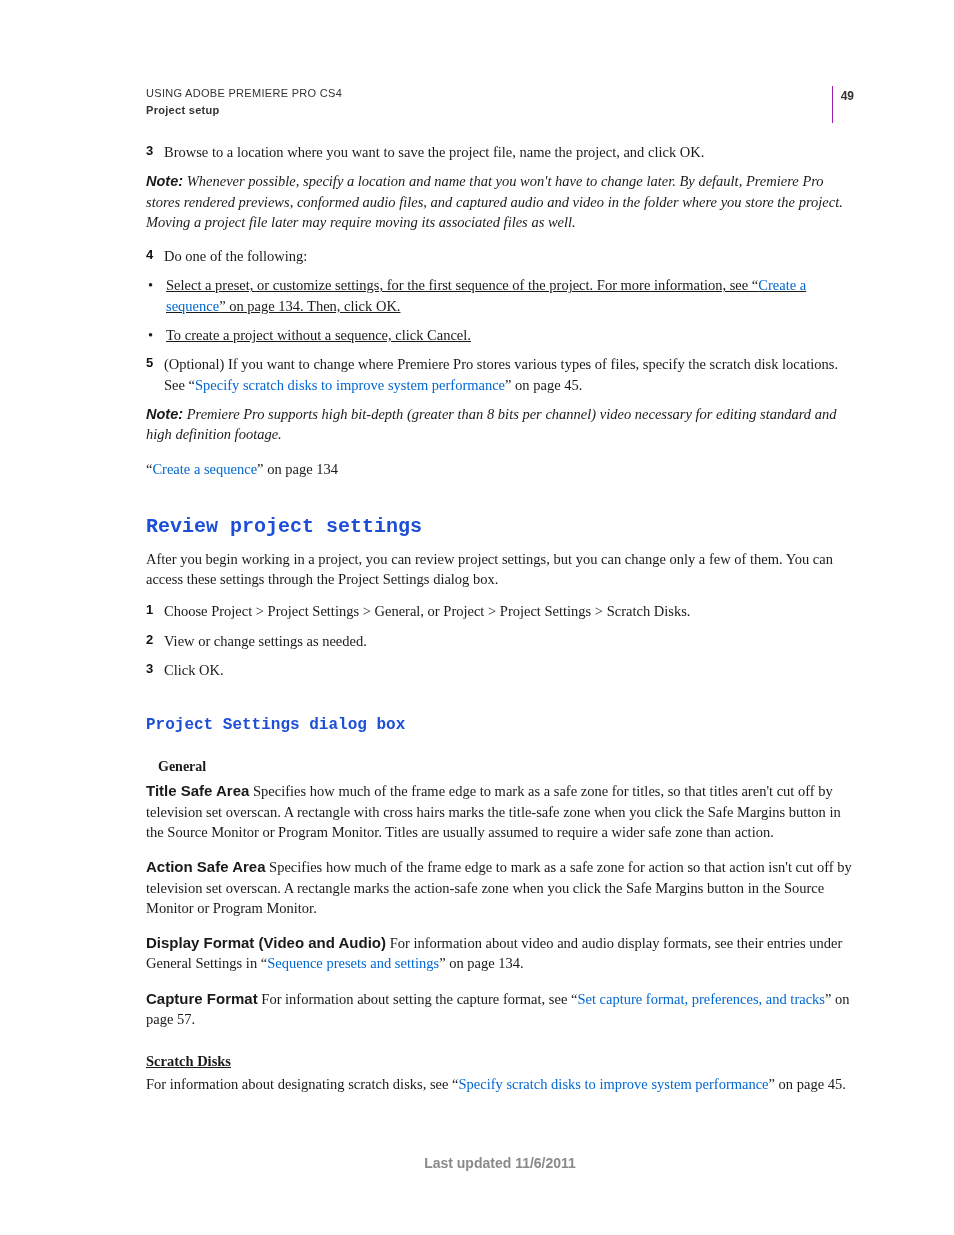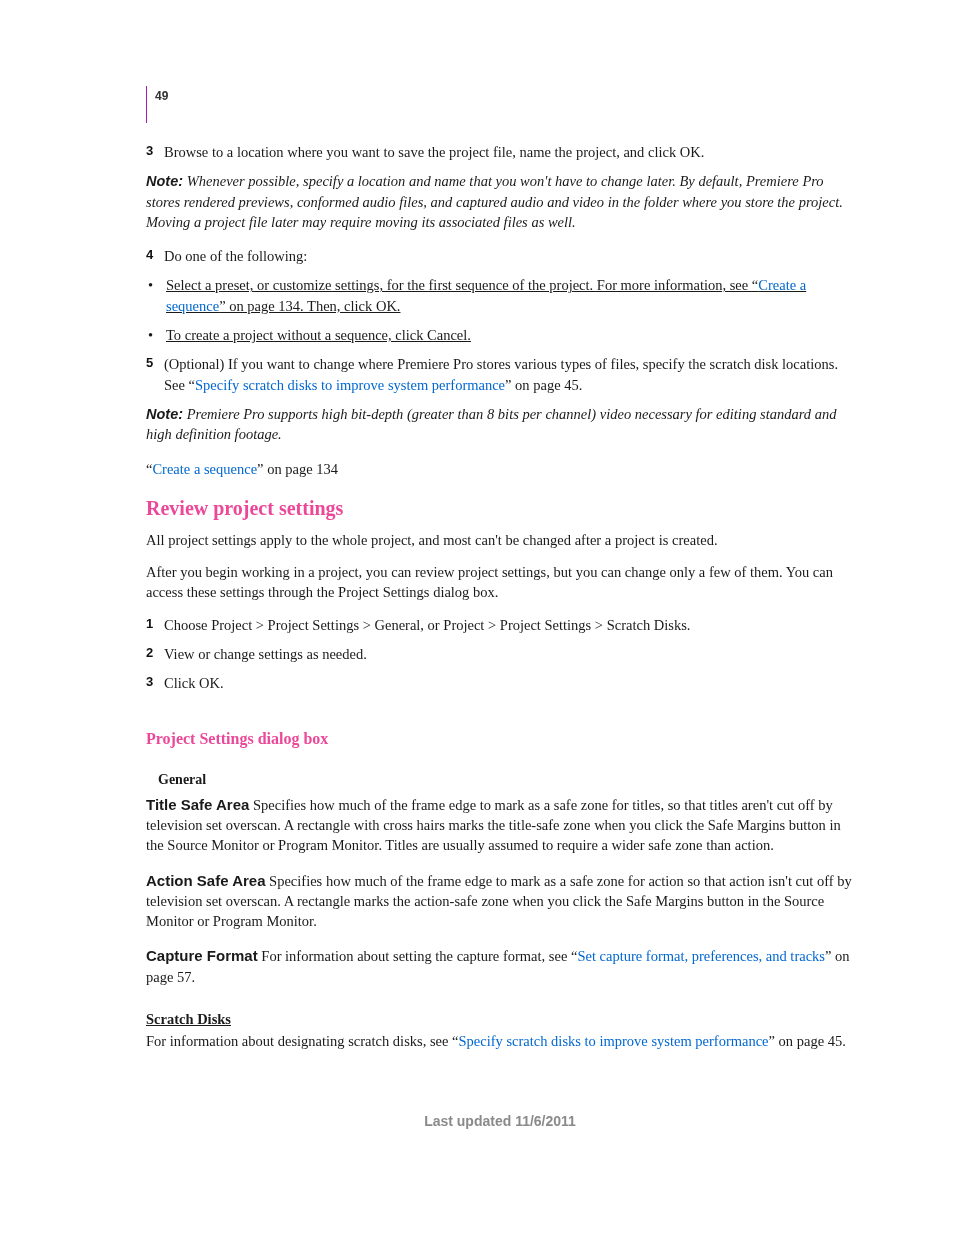--- a/index.html
+++ b/index.html
@@ -82,25 +82,25 @@
     font-style: italic;
   }
   .link { color: #0067d2; }
   .subhead {
     font-family: "Myriad Pro", "Segoe UI", Arial, sans-serif;
     font-weight: bold;
     font-size: 14px;
     margin: 26px 0 6px 0;
   }
   h2.section {
-    font-family: Liberation Serif, serif;
+    font-family: Liberation Mono, monospace;
     font-weight: bold;
     font-size: 20px;
-    color: #ec4899;
-    margin: 15px 0 8px 0;
+    color: #1d4ed8;
+    margin: 34px 0 8px 0;
   }
   h2.section.big {
     font-size: 16px;
     margin-top: 34px;
   }
   .runin {
     font-family: "Myriad Pro", "Segoe UI", Arial, sans-serif;
     font-weight: bold;
     font-size: 15px;
   }
@@ -114,20 +114,24 @@
     font-size: 14px;
     margin-top: 60px;
   }
 </style>
 </head>
 <body>
 
 <div class="page">
 
   <div class="header-row">
+    <div class="header-left">
+      <div>USING ADOBE PREMIERE PRO CS4</div>
+      <div class="line2">Project setup</div>
+    </div>
     <div class="header-right">49</div>
   </div>
 
   <div class="content">
 
     <div class="step-row">
       <div class="step-num">3</div>
       <div class="step-body">Browse to a location where you want to save the project file, name the project, and click OK.</div>
     </div>
 
@@ -161,21 +165,20 @@
 
     <p class="note">
       <span class="note-label">Note:</span><span> Premiere Pro supports high bit-depth (greater than 8 bits per channel) video necessary for editing standard and high definition footage.</span>
     </p>
 
     <p>
       <span>“</span><span class="link">Create a sequence</span><span>” on page 134</span>
     </p>
 
     <h2 class="section">Review project settings</h2>
-    <p class="para">All project settings apply to the whole project, and most can't be changed after a project is created.</p>
     <p class="para">After you begin working in a project, you can review project settings, but you can change only a few of them. You can access these settings through the Project Settings dialog box.</p>
 
     <div class="step-row">
       <div class="step-num">1</div>
       <div class="step-body">Choose Project &gt; Project Settings &gt; General, or Project &gt; Project Settings &gt; Scratch Disks.</div>
     </div>
     <div class="step-row">
       <div class="step-num">2</div>
       <div class="step-body">View or change settings as needed.</div>
     </div>
@@ -191,20 +194,23 @@
     </p>
 
     <p class="para-group">
       <span class="runin">Title Safe Area</span><span>  Specifies how much of the frame edge to mark as a safe zone for titles, so that titles aren't cut off by television set overscan. A rectangle with cross hairs marks the title-safe zone when you click the Safe Margins button in the Source Monitor or Program Monitor. Titles are usually assumed to require a wider safe zone than action.</span>
     </p>
 
     <p class="para-group">
       <span class="runin">Action Safe Area</span><span>  Specifies how much of the frame edge to mark as a safe zone for action so that action isn't cut off by television set overscan. A rectangle marks the action-safe zone when you click the Safe Margins button in the Source Monitor or Program Monitor.</span>
     </p>
 
+    <p class="para-group">
+      <span class="runin">Display Format (Video and Audio)</span><span>  For information about video and audio display formats, see their entries under General Settings in “</span><span class="link">Sequence presets and settings</span><span>” on page 134.</span>
+    </p>
 
     <p class="para-group">
       <span class="runin">Capture Format</span><span>  For information about setting the capture format, see “</span><span class="link">Set capture format, preferences, and tracks</span><span>” on page 57.</span>
     </p>
 
     <p style="margin-top:22px; margin-bottom:2px;">
       <span style="font-family:'Minion Pro',Georgia,serif; font-weight:bold;text-decoration:underline;">Scratch Disks</span>
     </p>
     <p>
       <span>For information about designating scratch disks, see “</span><span class="link">Specify scratch disks to improve system performance</span><span>” on page 45.</span>

